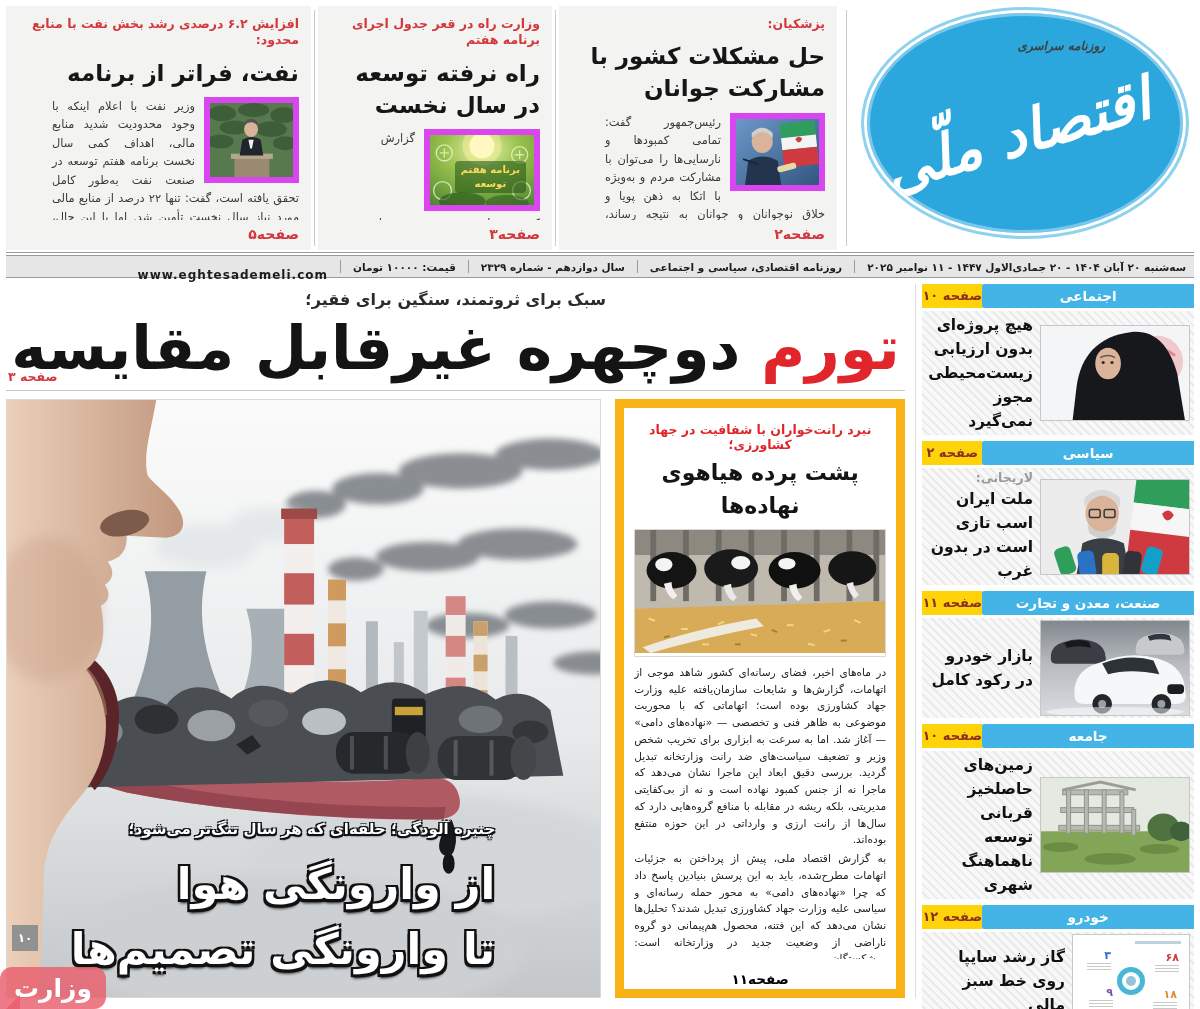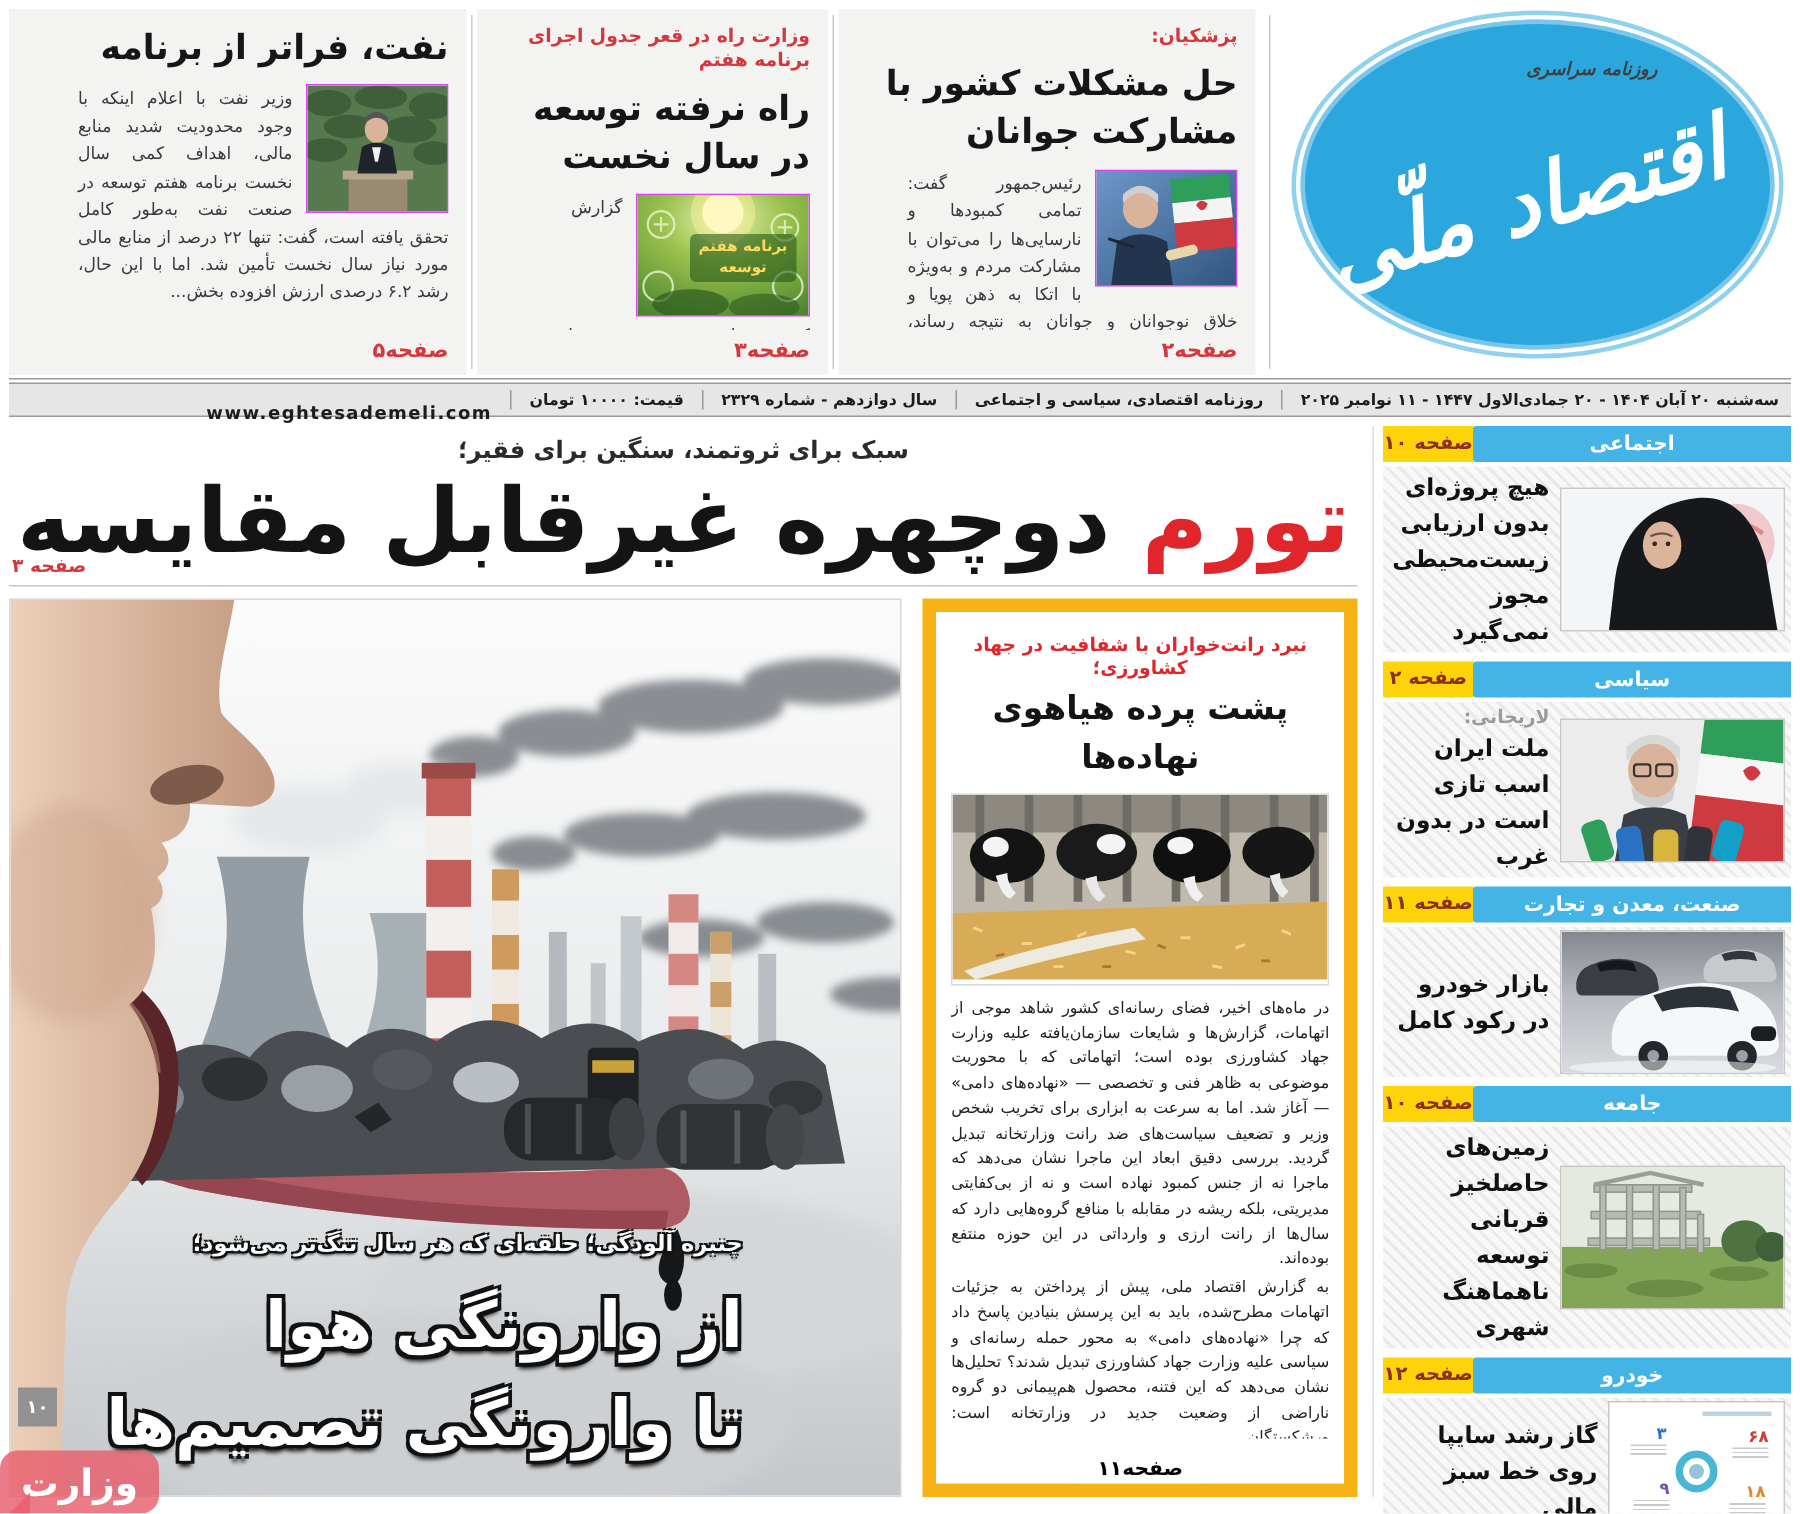--- a/index.html
+++ b/index.html
@@ -21,21 +21,21 @@
   .teasers { flex:1; display:flex; }
   .vsep { width:1px; background:#c9c9c9; margin:4px 3px; }
   .teaser { background:#f3f3f2; padding:10px 12px 8px 10px; display:flex; flex-direction:column; }
   .teaser.t0 { flex:0 0 278px; }
   .teaser.t1 { flex:0 0 234px; }
   .teaser.t2 { flex:1; }
   .t-kicker { color:#d4373c; font-size:12.5px; font-weight:bold; margin-bottom:8px; line-height:1.3; }
   .t-headline { font-size:23px; font-weight:bold; color:#161616; line-height:1.4; margin-bottom:8px; }
   .t-flow { flex:1; overflow:hidden; }
   .t-img { float:right; margin-right:0; margin-left:9px; margin-bottom:3px;
-    border:1px solid #d946ef; background:#ddd; position:relative; overflow:hidden;text-decoration:underline; }
+    border:6px solid #d946ef; background:#ddd; position:relative; overflow:hidden;text-decoration:underline; }
   .t-img svg { display:block; }
   .t-body { font-size:11.4px; line-height:1.62; text-align:justify; color:#3a3a3a;margin-left:36px; }
   .t-page { color:#d4373c; font-weight:bold; font-size:14px; padding-top:6px; }
   .prog-label { position:absolute; top:26px; right:8px; background:rgba(30,80,20,.55);
     border-radius:4px; padding:2px 6px; text-align:center; color:#ffd95e;
     font-size:10px; font-weight:bold; line-height:1.4; }
 
   
   .topline { height:1px; background:#9a9a9a; margin:2px 6px 2px 6px; }
   .datebar { height:23px; margin:0 6px; background:#e6e6e6; border-top:1px solid #9a9a9a;
@@ -207,20 +207,21 @@
             </span>
           </span>
           <p class="t-body">گزارش کمیسیون‌های تخصصی مجلس شورای اسلامی از اجرای سال نخست قانون برنامه پنج‌ساله هفتم پیشرفت جمهوری اسلامی ایران نشان می‌دهد که حدود ۶۰ درصد از احکام سال اول این برنامه محقق نشده و بخش مهمی از...</p>
         </div>
         <div class="t-page">صفحه۳</div>
       </article>
 
       <div class="vsep"></div>
 
       <article class="teaser t2">
+        <div class="t-kicker">افزایش ۶.۲ درصدی رشد بخش نفت با منابع محدود:</div>
         <h2 class="t-headline">نفت، فراتر از برنامه</h2>
         <div class="t-flow">
           <span class="t-img" style="width:95px;height:86px;">
             <svg viewBox="0 0 95 86" preserveAspectRatio="none">
               <rect width="95" height="86" fill="#567a4e"></rect>
               <g fill="#3c5c38" opacity=".9">
                 <ellipse cx="14" cy="12" rx="16" ry="9"></ellipse>
                   <ellipse cx="50" cy="8" rx="18" ry="8"></ellipse>
                 <ellipse cx="84" cy="14" rx="15" ry="9"></ellipse>
                   <ellipse cx="28" cy="28" rx="17" ry="8"></ellipse>

